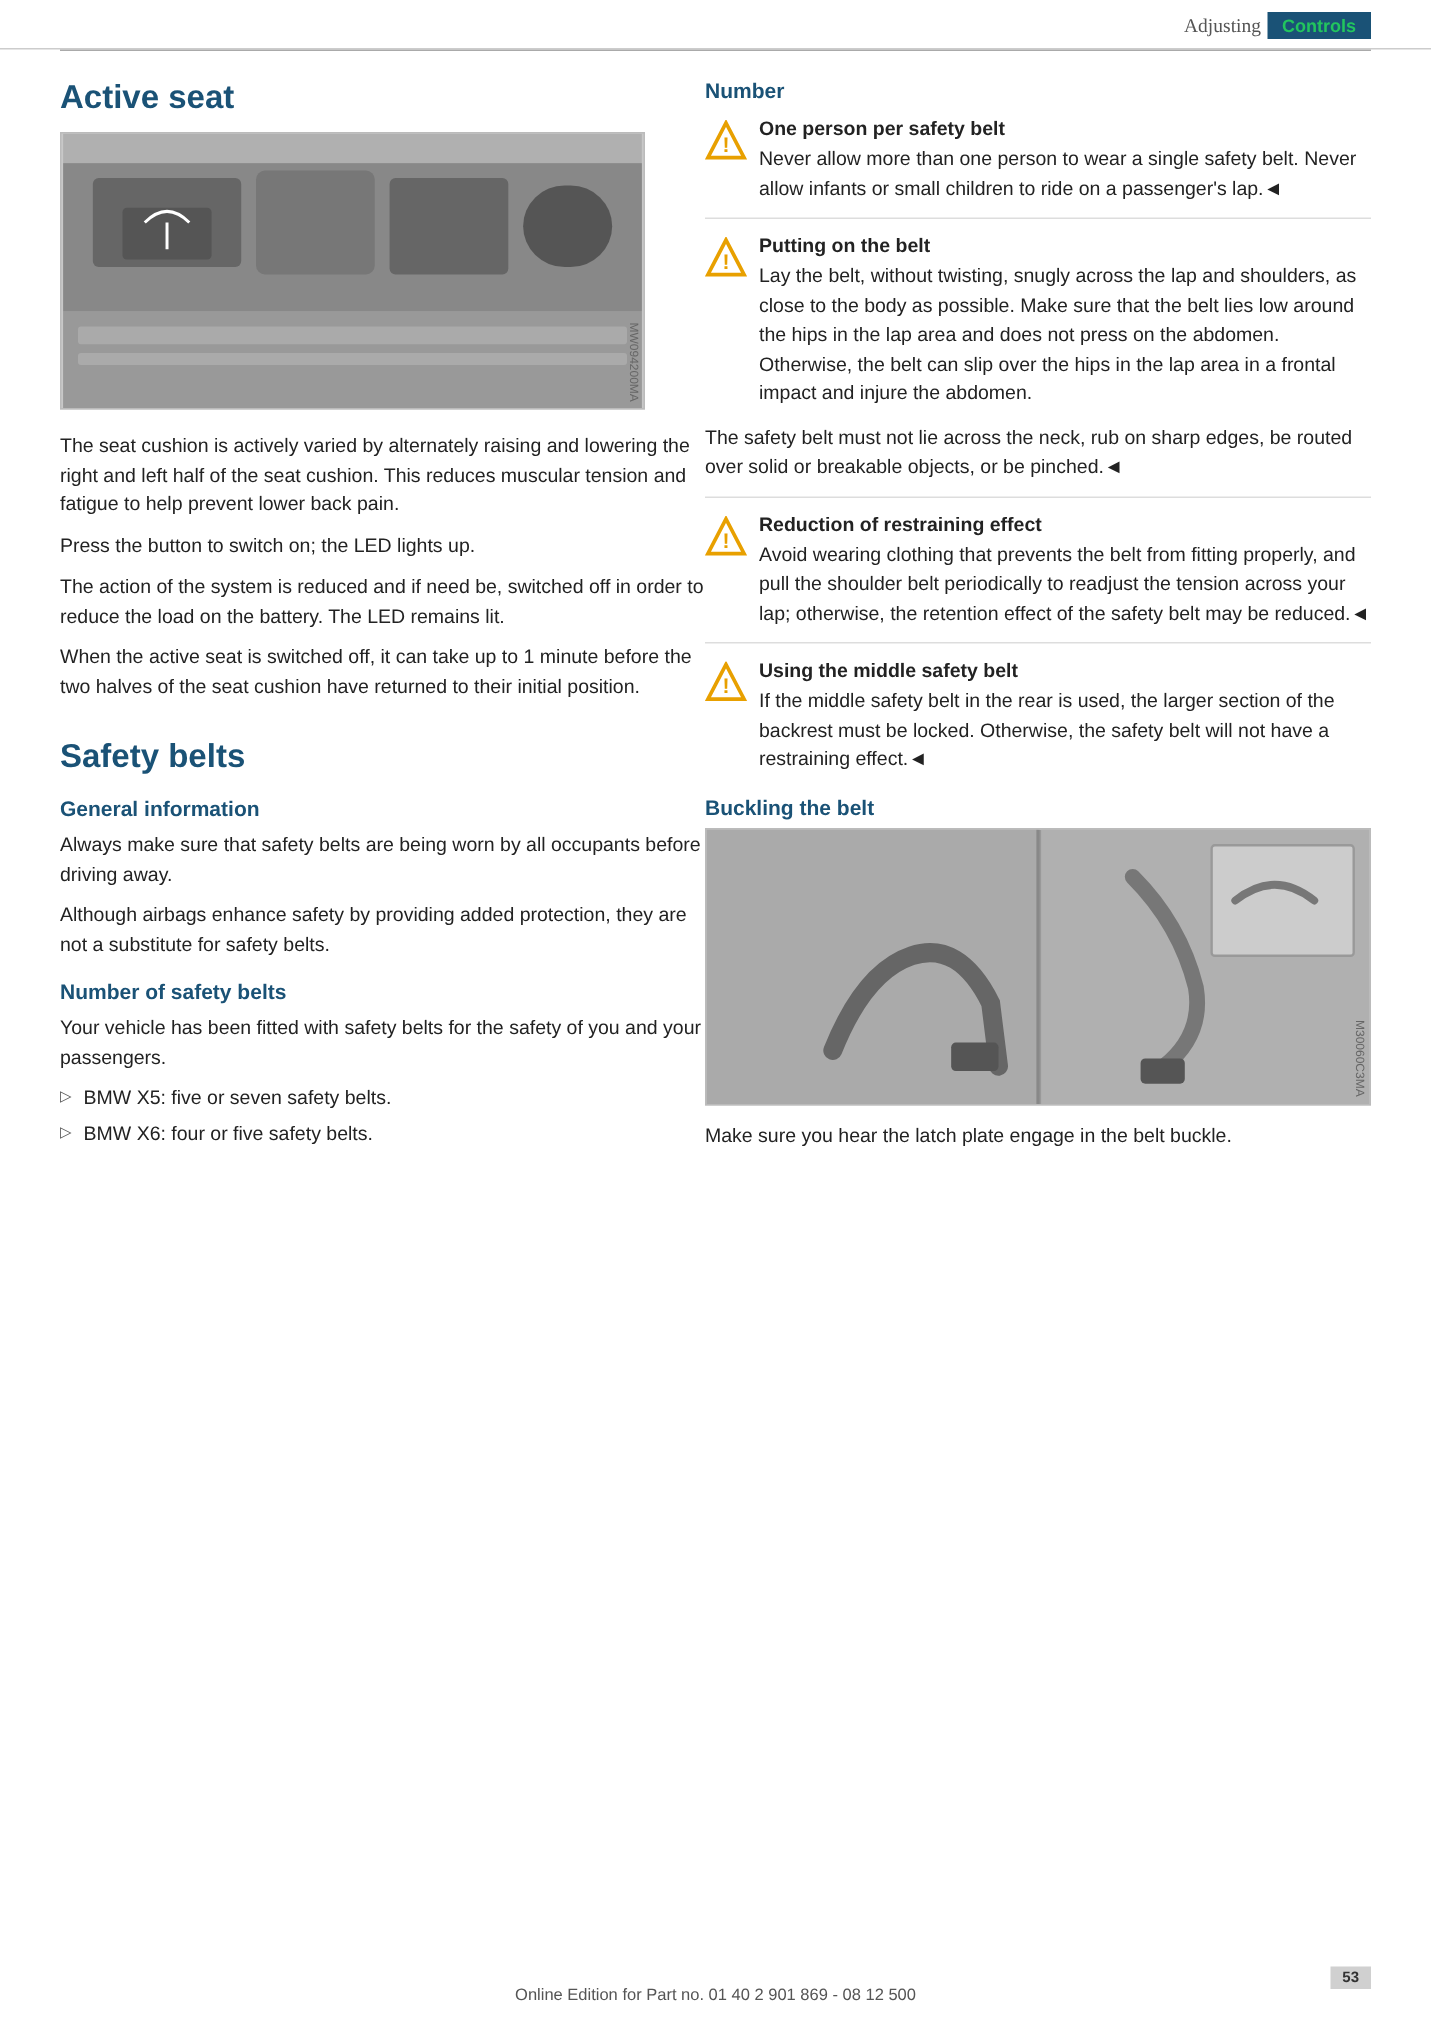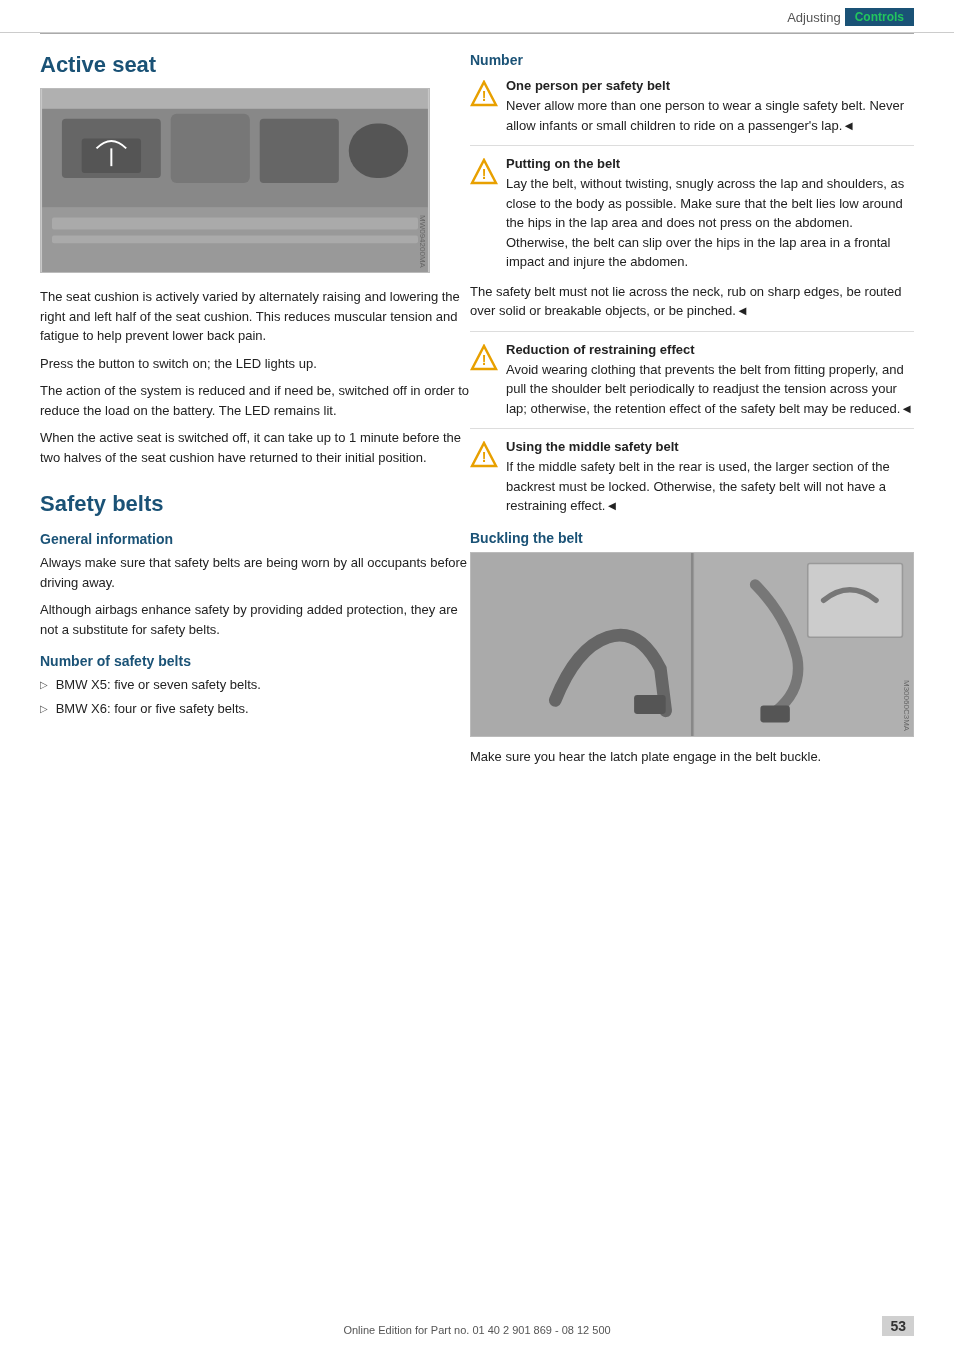--- a/index.html
+++ b/index.html
@@ -19,20 +19,21 @@
       justify-content: flex-end;
       align-items: center;
       padding: 8px 40px 6px 40px;
       border-bottom: 1px solid #ccc;
       margin-bottom: 0;
     }
     .header-adjusting {
       color: #555;
       font-size: 13px;
       margin-right: 4px;
+      font-family: Liberation Serif, serif;
     }
     .header-controls {
       background: #1a5276;
       color: #22c55e;
       font-size: 12px;
       padding: 2px 10px;
       font-weight: bold;
     }
 
     
@@ -182,23 +183,23 @@
       position: absolute;
       bottom: 18px;
       left: 0;
       right: 0;
       text-align: center;
       font-size: 11px;
       color: #555;
     }
     .page-number {
       position: absolute;
-      bottom: 18px;
+      bottom: 28px;
       right: 40px;
-      font-size: 14px;
+      font-size: 10px;
       font-weight: bold;
       background: #d0d0d0;
       padding: 2px 8px;
       color: #333;
     }
 
     
     .header-rule {
       border: none;
       border-top: 1px solid #aaa;
@@ -246,20 +247,21 @@
     <p>When the active seat is switched off, it can take up to 1 minute before the two halves of the seat cushion have returned to their initial position.</p>
 
     <div class="safety-belts-section">
       <h2 class="section-title-blue">Safety belts</h2>
 
       <h3 class="subsection-title-blue">General information</h3>
       <p>Always make sure that safety belts are being worn by all occupants before driving away.</p>
       <p>Although airbags enhance safety by providing added protection, they are not a substitute for safety belts.</p>
 
       <h3 class="subsection-title-blue">Number of safety belts</h3>
+      <p>Your vehicle has been fitted with safety belts for the safety of you and your passengers.</p>
 
       <ul class="bullet-list">
         <li>
           <span class="bullet-triangle">▷</span>
           <span>BMW X5: five or seven safety belts.</span>
         </li>
         <li>
           <span class="bullet-triangle">▷</span>
           <span>BMW X6: four or five safety belts.</span>
         </li>

